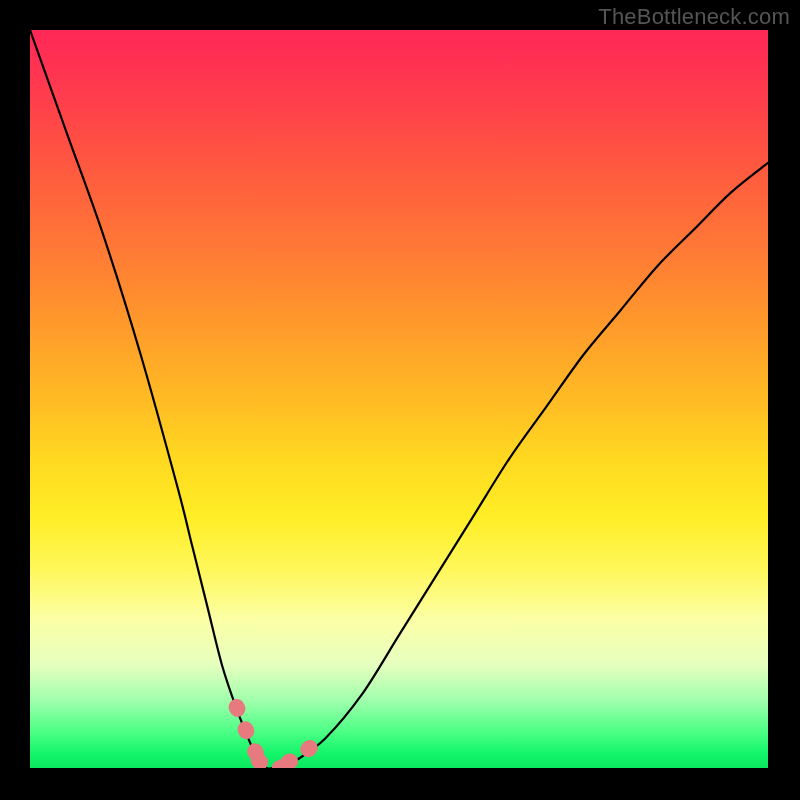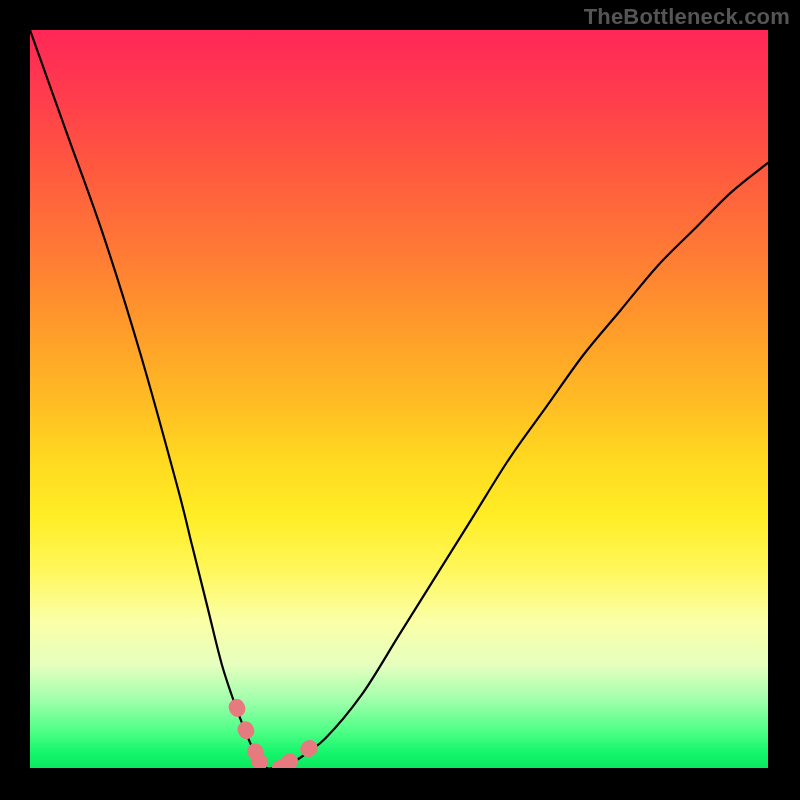--- a/index.html
+++ b/index.html
@@ -16,21 +16,21 @@
     width: 800px;
     height: 800px;
     background: #000;
   }
   .watermark {
     position: absolute;
     top: 4px;
     right: 10px;
     color: #555;
     font-size: 22px;
-    font-weight: 700;
+    font-weight: 400;
     letter-spacing: 0.2px;
     z-index: 10;
   }
   .plot-frame {
     position: absolute;
     left: 30px;
     top: 30px;
     width: 738px;
     height: 738px;
     background: #000;

